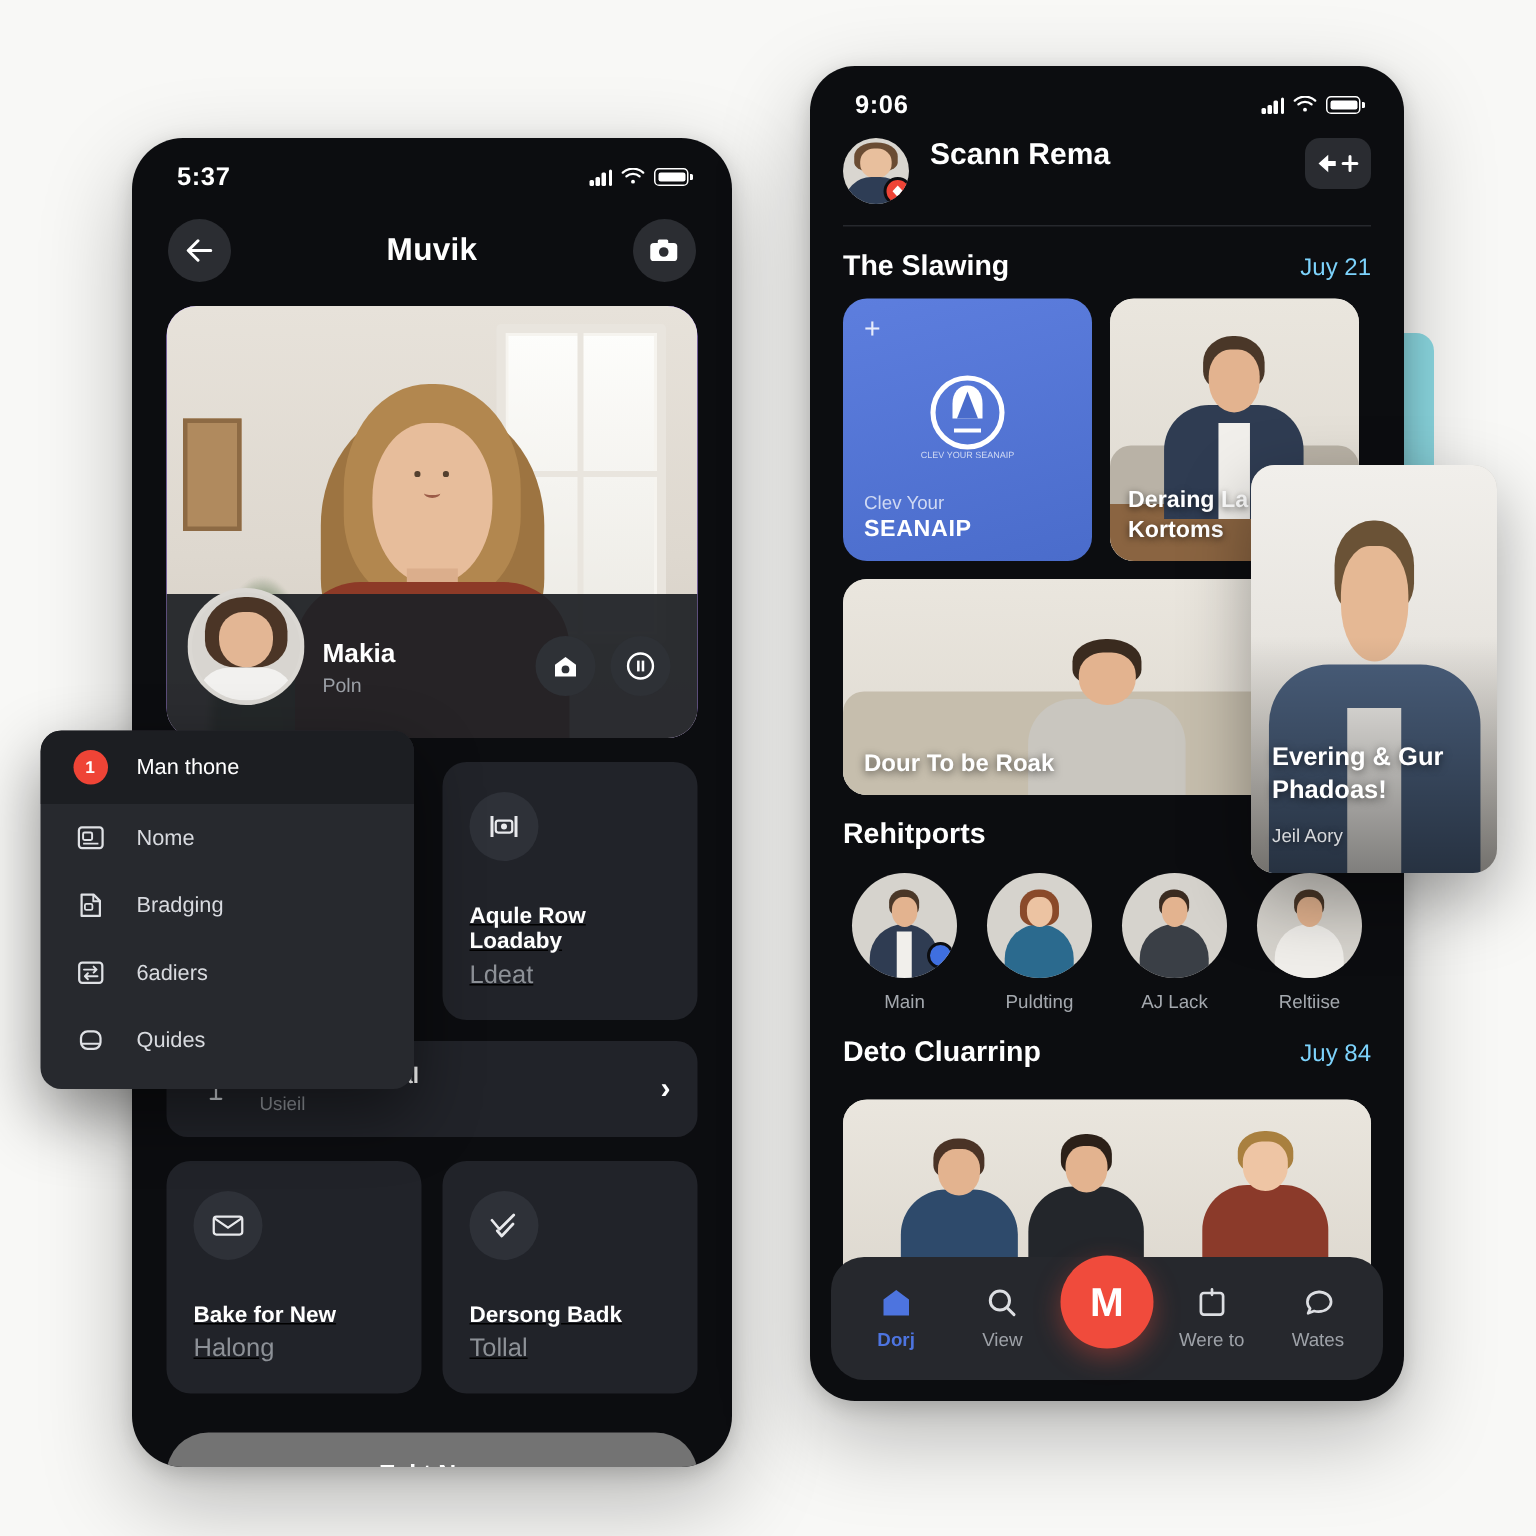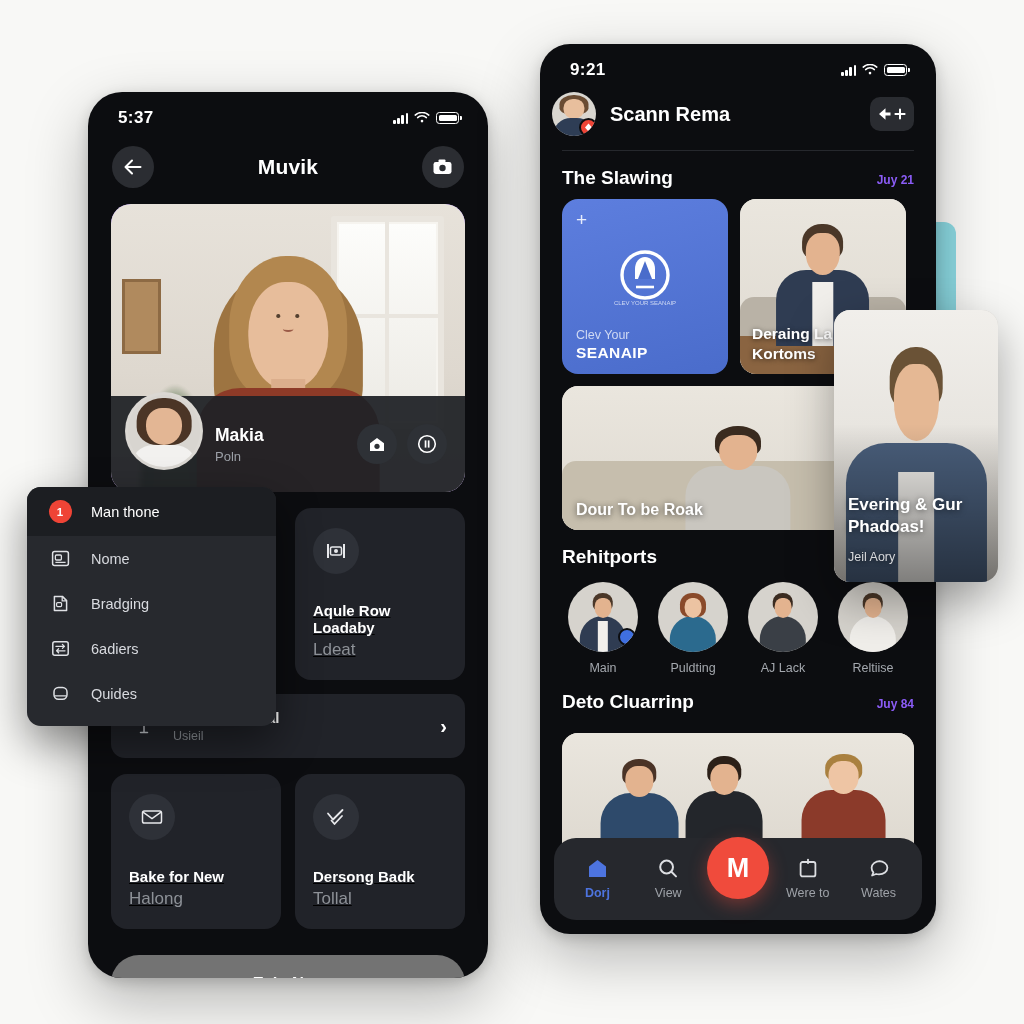--- a/index.html
+++ b/index.html
@@ -163,36 +163,36 @@
   .mi.active { background:#1c1e22; }
   .mi-ico { width:26px; display:flex; align-items:center; justify-content:center; color:#dfe1e5;}
   .mi-badge {
     width:23px; height:23px; border-radius:50%; background:#ef4436; color:#fff;
     display:flex; align-items:center; justify-content:center; font-size:11.5px; font-weight:700;
   }
   .mi-label { color:#d8dadf; font-size:14.5px; }
   .mi.active .mi-label { color:#fff; font-weight:400; }
 
   
-  .r-head { display:flex; align-items:center; gap:14px; padding: 8px 22px 0 12px; }
+  .r-head { display:flex; align-items:flex-start; gap:14px; padding: 8px 22px 0 22px; }
   .r-av { position:relative; width:44px; height:44px; border-radius:50%; overflow:hidden; background:#d9d6d0; }
   .r-av .h{position:absolute;left:50%;top:6%;transform:translateX(-50%);width:66%;height:44%;background:#6a4c33;border-radius:48% 48% 30% 30%;}
   .r-av .f{position:absolute;left:50%;top:16%;transform:translateX(-50%);width:48%;height:46%;background:#e8bf9d;border-radius:46% 46% 52% 52%;}
   .r-av .b{position:absolute;left:50%;bottom:0;transform:translateX(-50%);width:96%;height:40%;background:#2e3d55;border-radius:28px 28px 0 0;}
   .r-dot {
     position:absolute; right:-2px; bottom:-1px; width:19px; height:19px; border-radius:50%;
     background:#ef4436; border:2.5px solid #0c0d10; display:flex; align-items:center; justify-content:center;
   }
   .r-name { flex:1; color:#fff; font-size:20px; font-weight:700; }
   .r-btn { width:44px; height:34px; border-radius:10px; background:#2a2c31; display:flex; align-items:center; justify-content:center; gap:2px; color:#fff;}
   .r-divider { height:1px; background:#26282d; margin: 14px 22px 0; }
 
   .sec-head { display:flex; align-items:baseline; justify-content:space-between; padding: 16px 22px 10px; }
   .sec-title { color:#fff; font-size:19px; font-weight:700; }
-  .sec-date { color:#8b5cf6; font-size:12px; font-weight:700; }
+  .sec-date { color:#7dd3fc; font-size:16px; font-weight:400; }
 
   .cards-row { display:flex; gap:12px; padding: 0 0 0 22px; }
   .card-blue {
     width: 166px; height: 175px; border-radius: 16px;
     background: linear-gradient(165deg,#5d7ede 0%, #4a6ccb 100%);
     position:relative; padding: 12px 14px; flex:none;
     display:flex; flex-direction:column; justify-content:flex-end;
   }
   .cb-plus { position:absolute; left:14px; top:10px; color:#e7ecfb; font-size:19px; font-weight:400;}
   .cb-logo {
@@ -457,21 +457,21 @@
           <path d="M3.4 11.8h12.2" stroke="#dfe1e5" stroke-width="1.3"></path>
         </svg>
       </div>
       <div class="mi-label">Quides</div>
     </div>
   </div>
 
   <div class="phone" id="phone-right">
 
     <div class="statusbar">
-      <div class="sb-time">9:21</div>
+      <div class="sb-time">9:06</div>
       <div class="sb-icons">
         <span class="bars">
             <i></i>
             <i></i>
             <i></i>
             <i></i>
           </span>
         <svg width="16" height="12" viewBox="0 0 16 12">
           <path d="M8 10.4a1.3 1.3 0 1 0 0-2.6 1.3 1.3 0 0 0 0 2.6z" fill="#fff"></path>
           <path d="M3.6 5.6a6.4 6.4 0 0 1 8.8 0" stroke="#fff" stroke-width="1.5" fill="none" stroke-linecap="round"></path>

